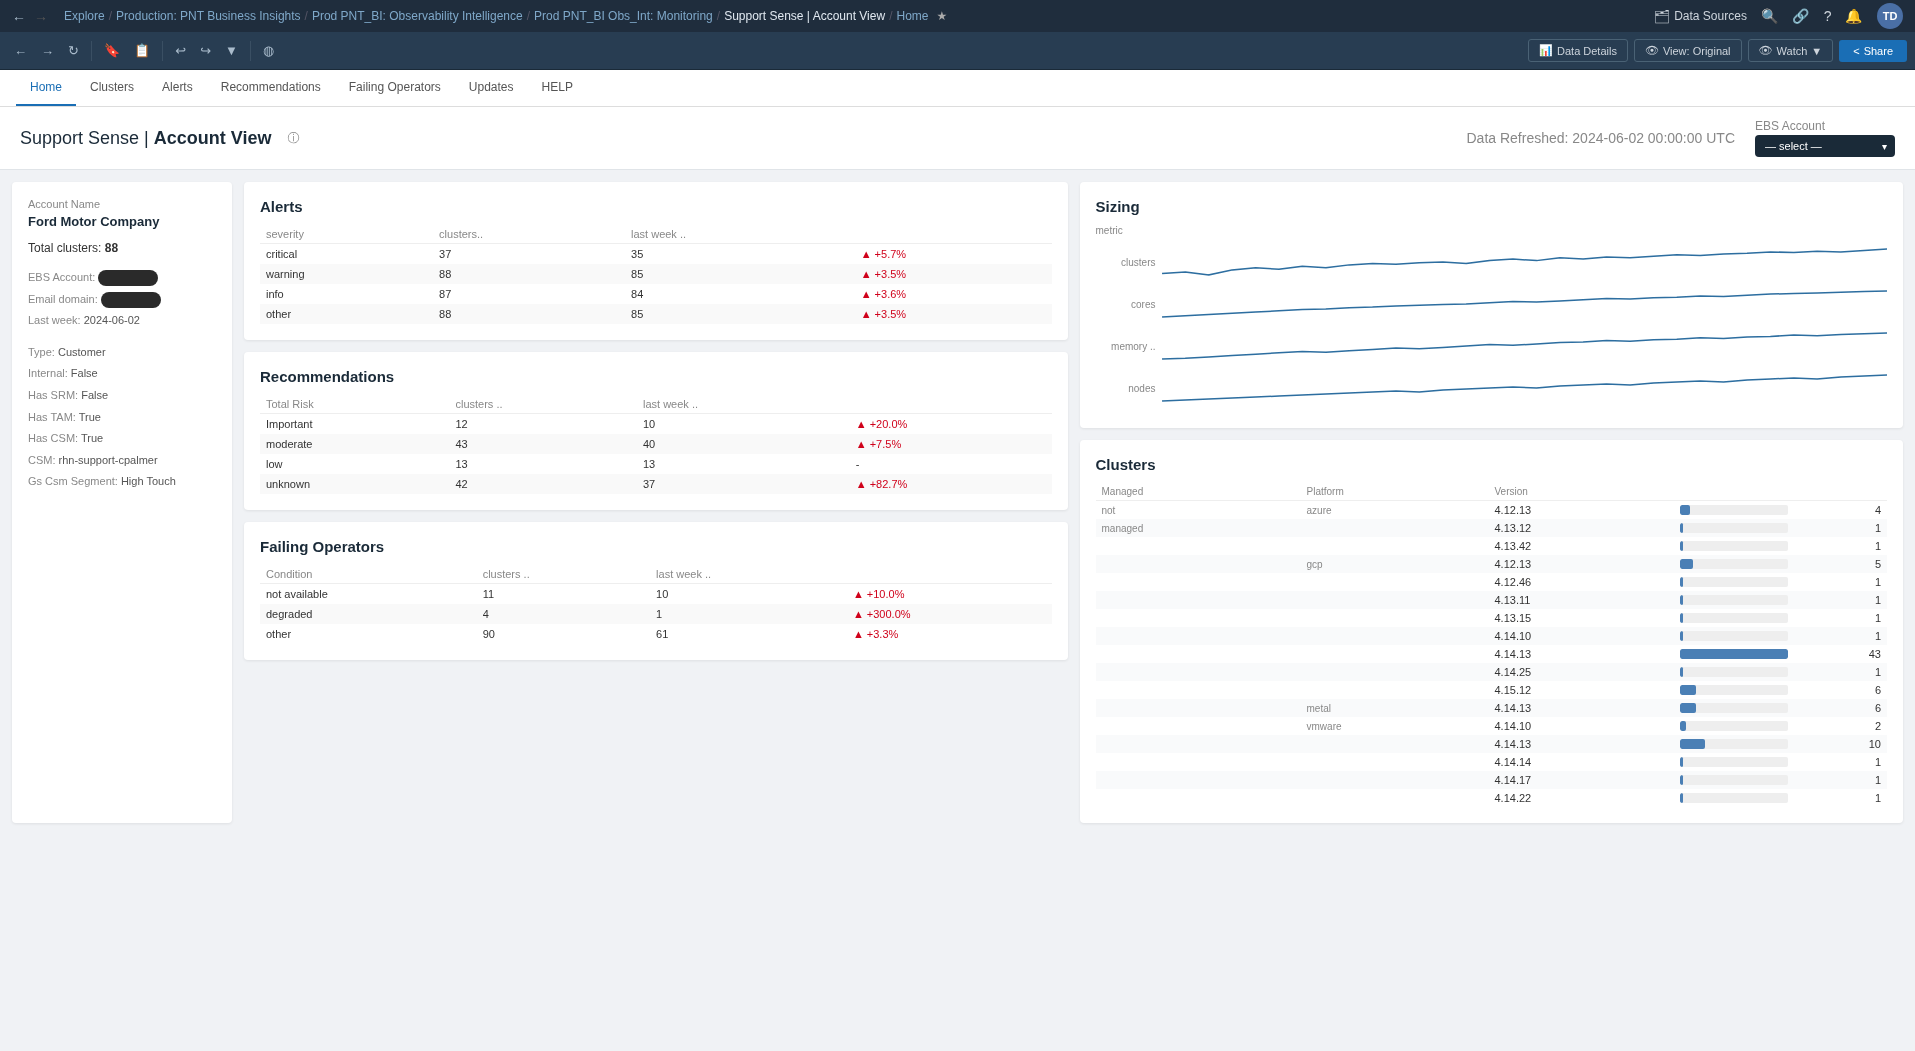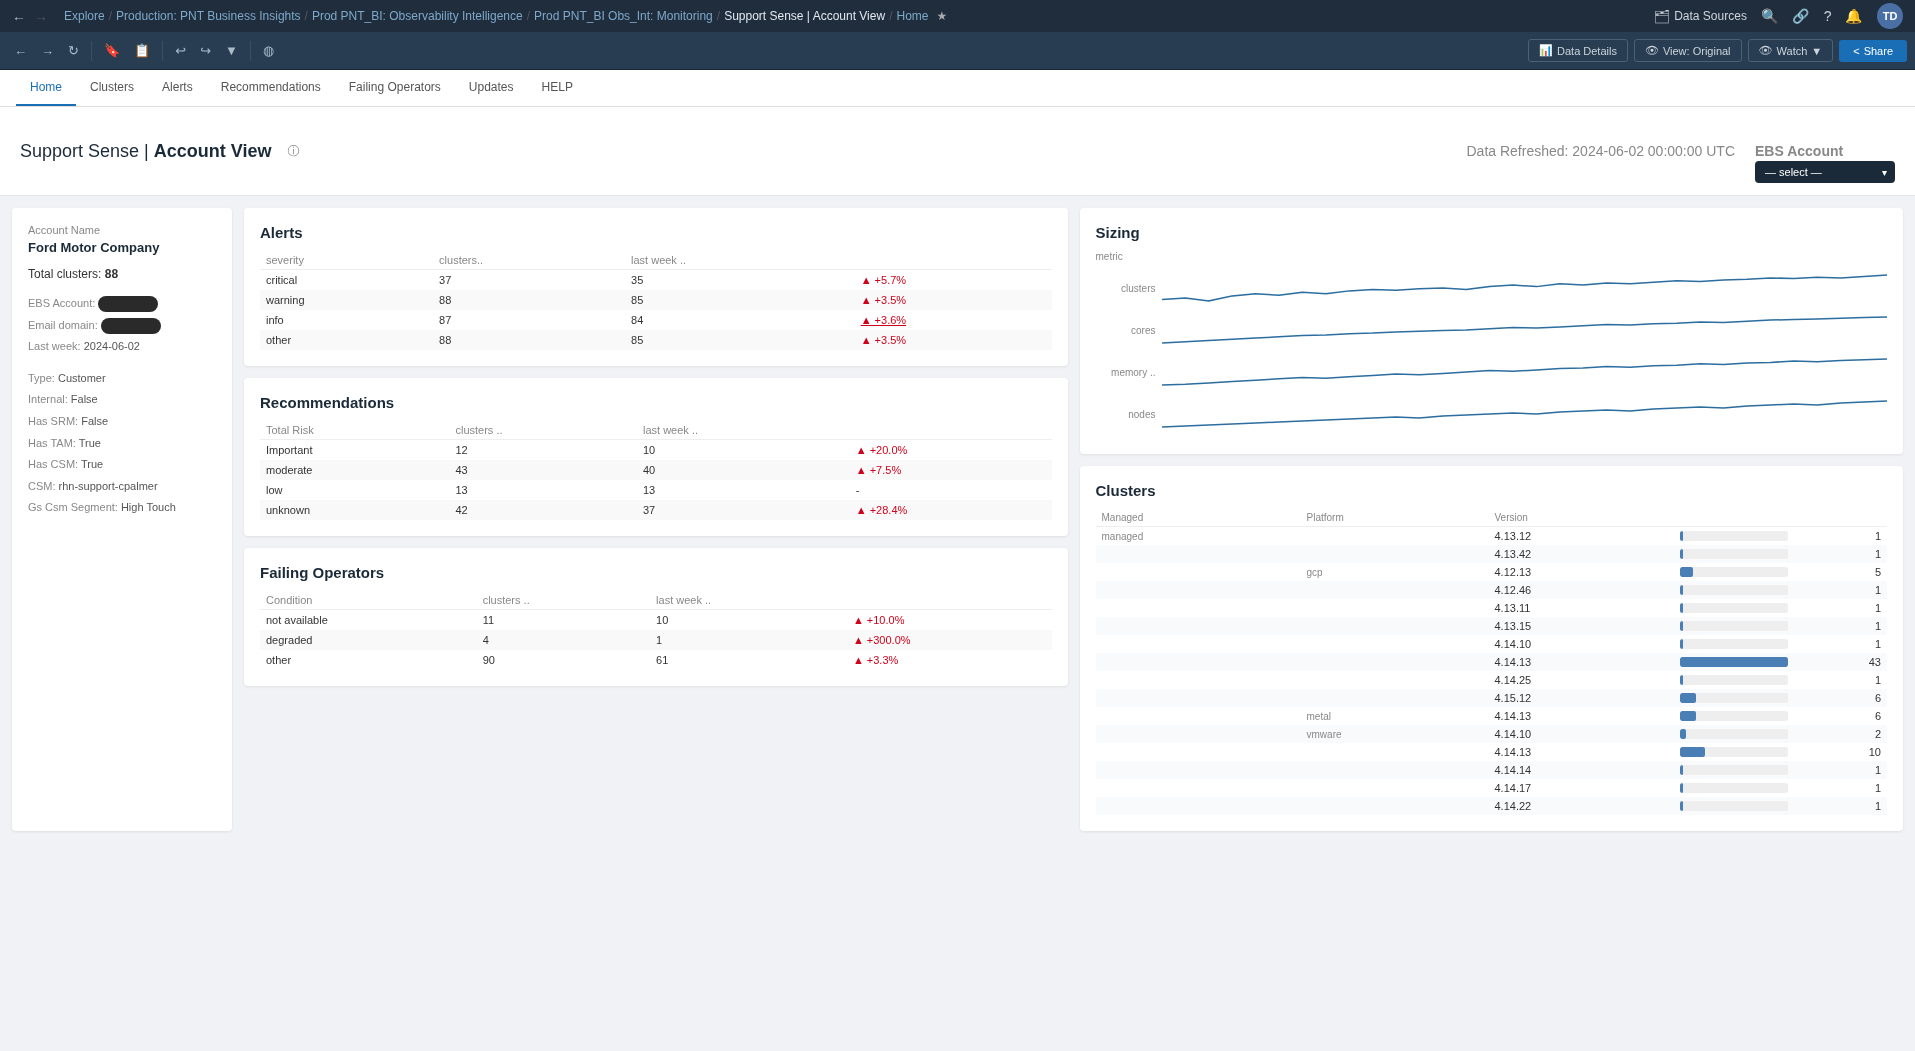--- a/index.html
+++ b/index.html
@@ -102,21 +102,21 @@
     }
     .page-title { font-size: 18px; color: #1a2a38; }
     .page-title .support { font-weight: 400; }
     .page-title .account-view { font-weight: 700; }
     .page-title-info { margin-left: 8px; color: #888; cursor: pointer; }
     .header-right { display: flex; align-items: center; gap: 20px; }
     .data-refreshed { font-size: 14px; color: #888; }
     .ebs-account-selector {
       display: flex; flex-direction: column; gap: 2px;
     }
-    .ebs-account-label { font-size: 14px; color: #888; font-weight: 700; margin-top: 24px; }
+    .ebs-account-label { font-size: 12px; color: #888; font-weight: 400; }
     .ebs-account-dropdown {
       background: #1a2a38; color: white; border: none;
       padding: 5px 24px 5px 10px; border-radius: 4px;
       font-size: 11px; cursor: pointer; appearance: none;
       min-width: 140px; position: relative;
     }
     .ebs-dropdown-wrapper { position: relative; display: inline-block; }
     .ebs-dropdown-wrapper::after {
       content: '▾'; position: absolute; right: 8px; top: 50%; transform: translateY(-50%);
       color: white; pointer-events: none; font-size: 10px;
@@ -376,21 +376,21 @@
     <td>88</td>
     <td>85</td>
     <td style="color:#d0021b;font-weight:500;white-space:nowrap;">
       ▲ +3.5%
     </td>
   </tr>
               <tr>
     <td>info</td>
     <td>87</td>
     <td>84</td>
-    <td style="color:#d0021b;font-weight:500;white-space:nowrap;text-decoration:underline;">
+    <td style="color:#d0021b;font-weight:500;white-space:nowrap;">
       ▲ +3.6%
     </td>
   </tr>
               <tr>
     <td>other</td>
     <td>88</td>
     <td>85</td>
     <td style="color:#d0021b;font-weight:500;white-space:nowrap;">
       ▲ +3.5%
     </td>
@@ -433,21 +433,21 @@
     <td>13</td>
     <td style="color:#333;white-space:nowrap;">
       -
     </td>
   </tr>
               <tr>
     <td>unknown</td>
     <td>42</td>
     <td>37</td>
     <td style="color:#d0021b;font-weight:500;white-space:nowrap;">
-      ▲ +28.4%
+      ▲ +82.7%
     </td>
   </tr>
             </tbody>
         </table>
       </div>
 
       <div class="card">
         <div class="section-title">Failing Operators</div>
         <table class="data-table">
           <thead>
@@ -527,20 +527,31 @@
           <thead>
             <tr>
               <th>Managed</th>
               <th>Platform</th>
               <th>Version</th>
               <th></th>
               <th style="text-align:right;"></th>
             </tr>
           </thead>
           <tbody id="clusters-tbody">
+          <tr>
+    <td style="color:#888;font-size:10px;">not</td>
+    <td style="color:#888;font-size:10px;">azure</td>
+    <td>4.12.13</td>
+    <td style="width:120px;">
+      <div class="bar-bg">
+                    <div class="bar-fill" style="width:9%"></div>
+                  </div>
+    </td>
+    <td style="text-align:right;">4</td>
+  </tr>
               <tr>
     <td style="color:#888;font-size:10px;">managed</td>
     <td style="color:#888;font-size:10px;"></td>
     <td>4.13.12</td>
     <td style="width:120px;">
       <div class="bar-bg">
                     <div class="bar-fill" style="width:2%"></div>
                   </div>
     </td>
     <td style="text-align:right;">1</td>

